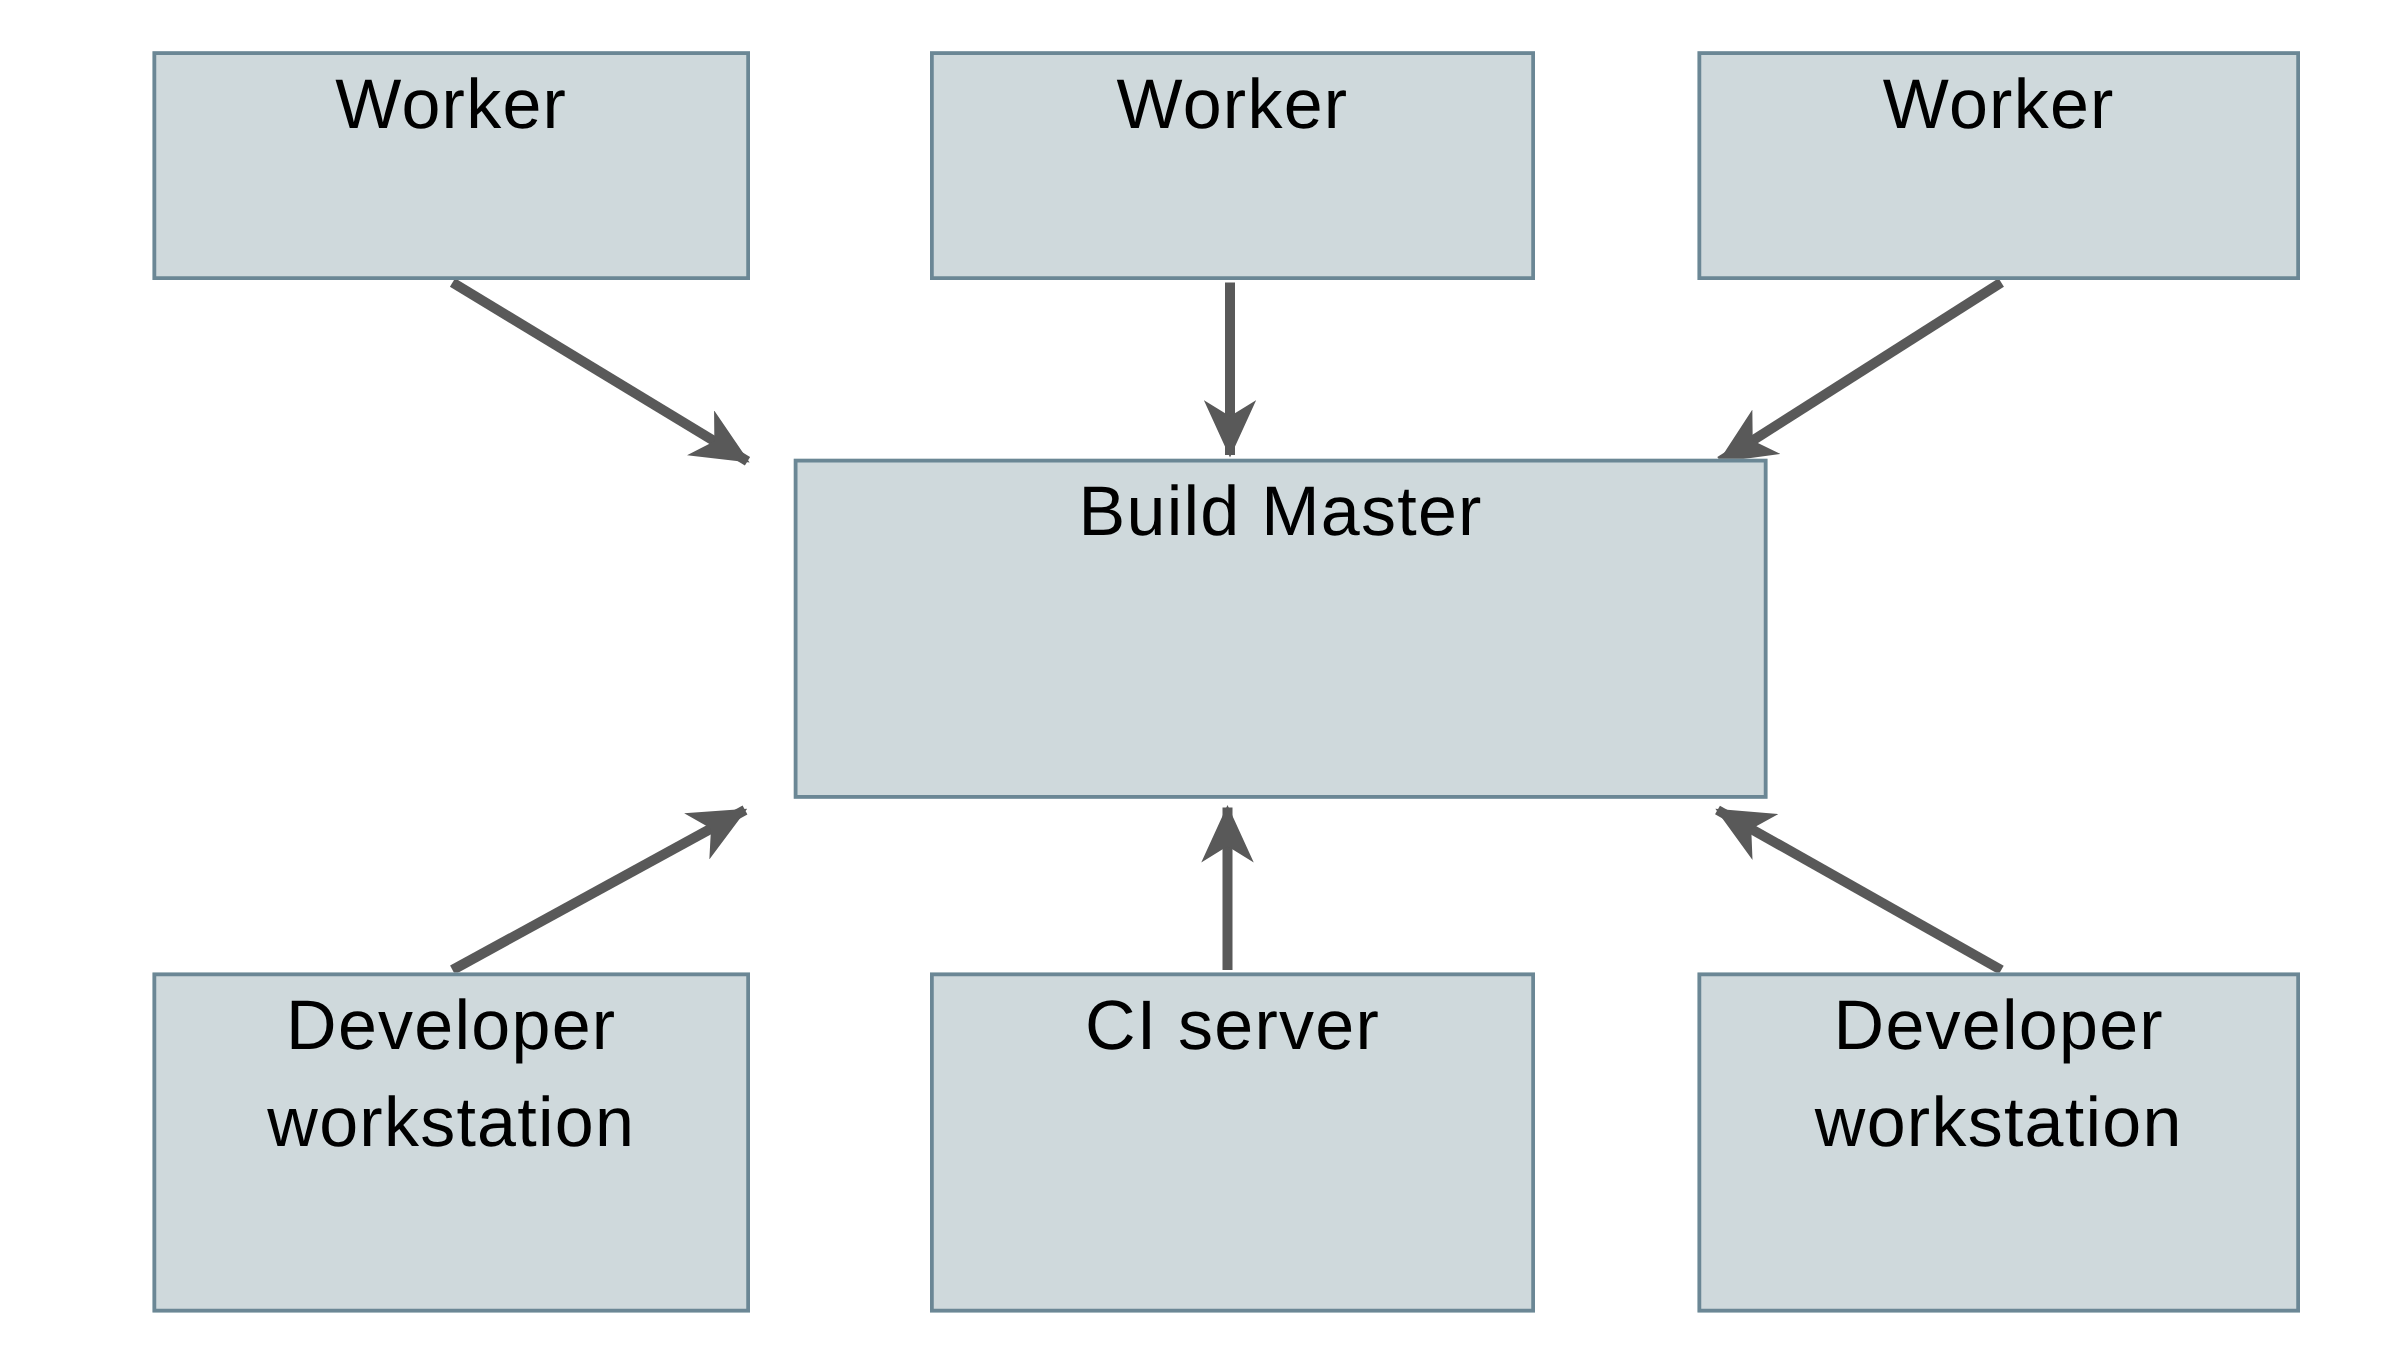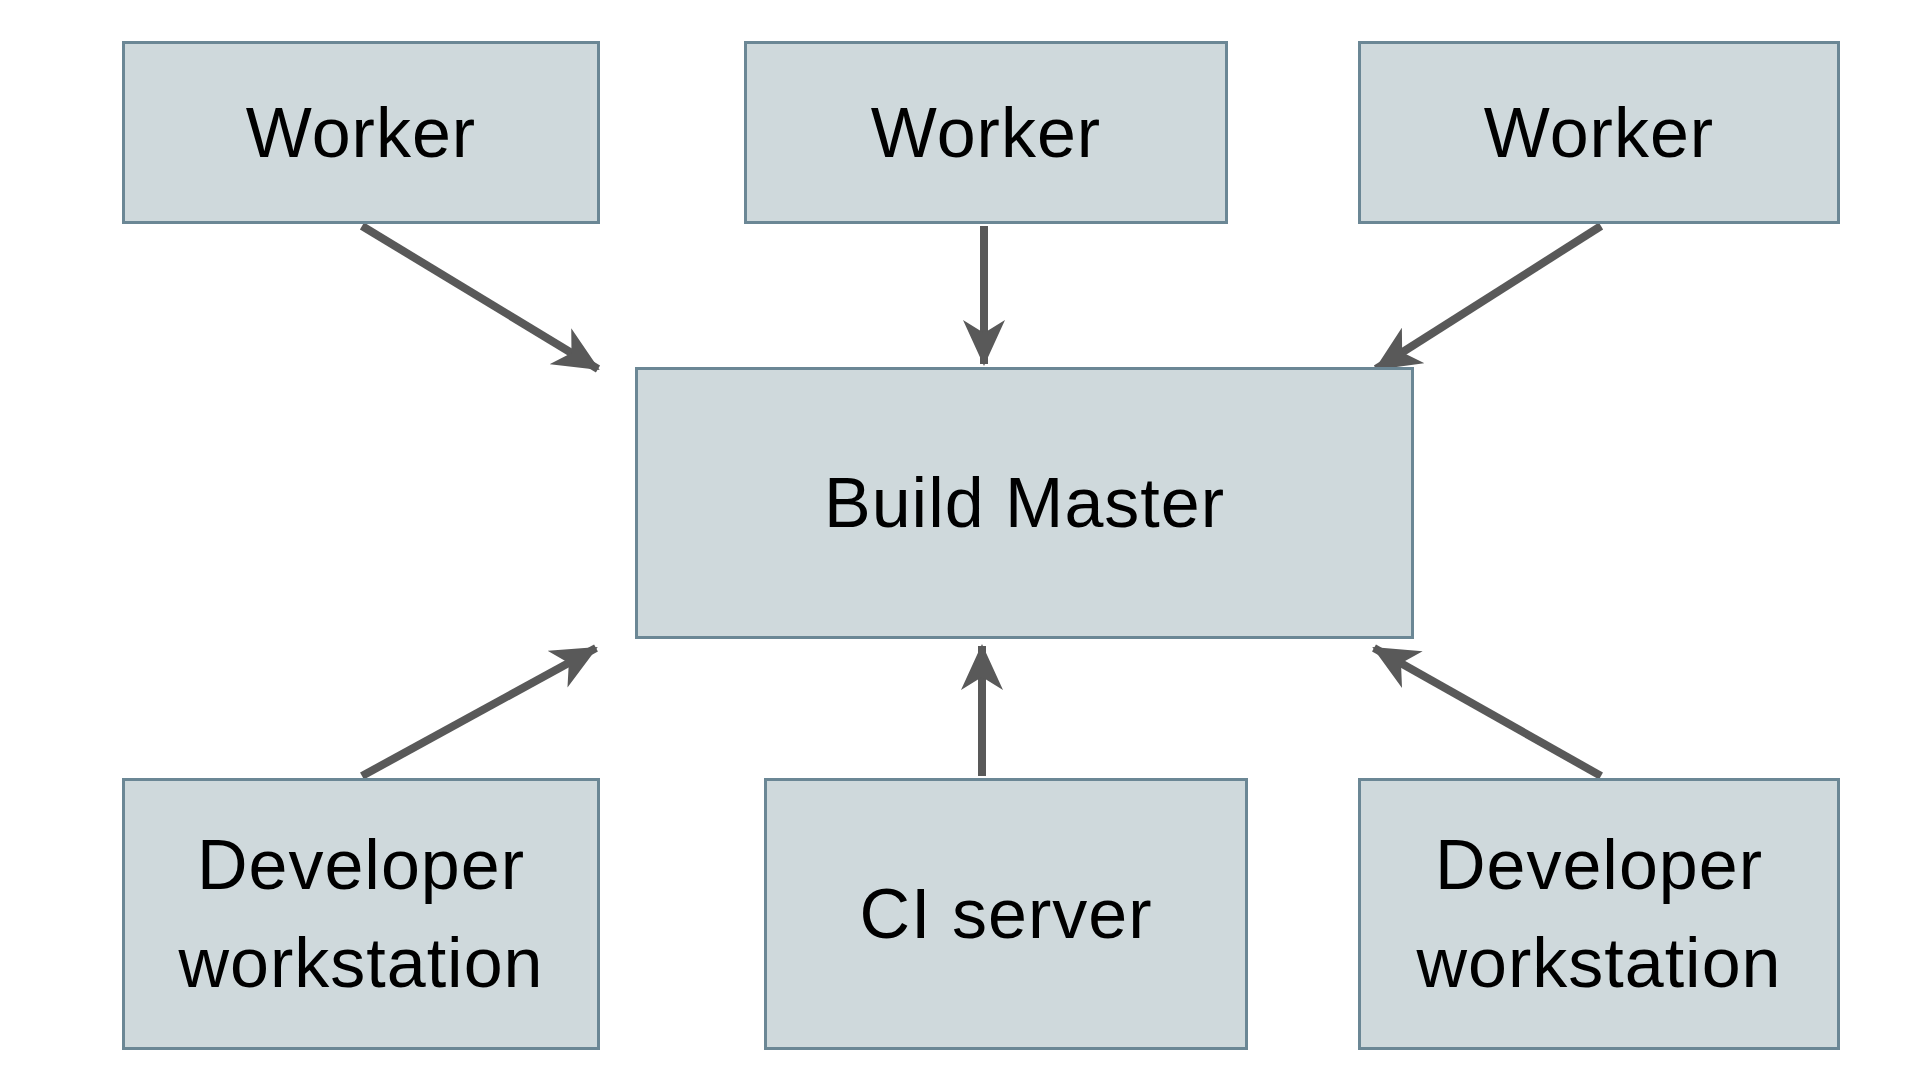--- a/index.html
+++ b/index.html
@@ -23,37 +23,37 @@
     overflow: hidden;
     font-family: "Liberation Sans", sans-serif;
   }
   .node {
     position: absolute;
     box-sizing: border-box;
     background: var(--node-fill);
     border: 3px solid var(--node-border);
     color: var(--text-color);
     display: flex;
-    align-items: center;
+    align-items: flex-start;
     justify-content: center;
     text-align: center;
-    font-size: 70px;
+    font-size: 56px;
     line-height: 1.4;
     letter-spacing: 1px;
     padding: 0 10px;
   }
   
   .node.worker-1 { left: 122px;  top: 41px; width: 478px; height: 183px; }
   .node.worker-2 { left: 744px;  top: 41px; width: 484px; height: 183px; }
   .node.worker-3 { left: 1358px; top: 41px; width: 482px; height: 183px; }
   
   .node.build-master { left: 595px; top: 367px; width: 779px; height: 272px; margin-left: 40px; }
   
   .node.dev-left  { left: 122px;  top: 778px; width: 478px; height: 272px; }
-  .node.ci-server { left: 764px;  top: 778px; width: 484px; height: 272px; }
+  .node.ci-server { left: 744px;  top: 778px; width: 484px; height: 272px; }
   .node.dev-right { left: 1358px; top: 778px; width: 482px; height: 272px; }
 
   svg.edges {
     position: absolute;
     left: 0; top: 0;
     width: 1910px;
     height: 1090px;
     pointer-events: none;
   }
   svg.edges line {

